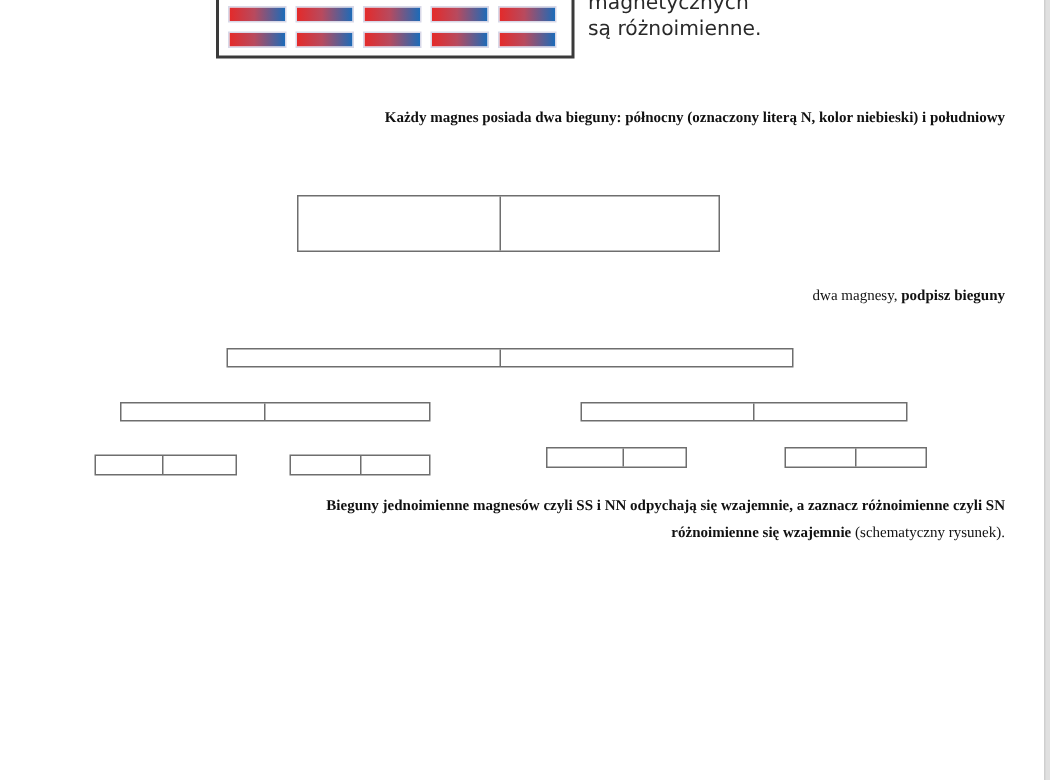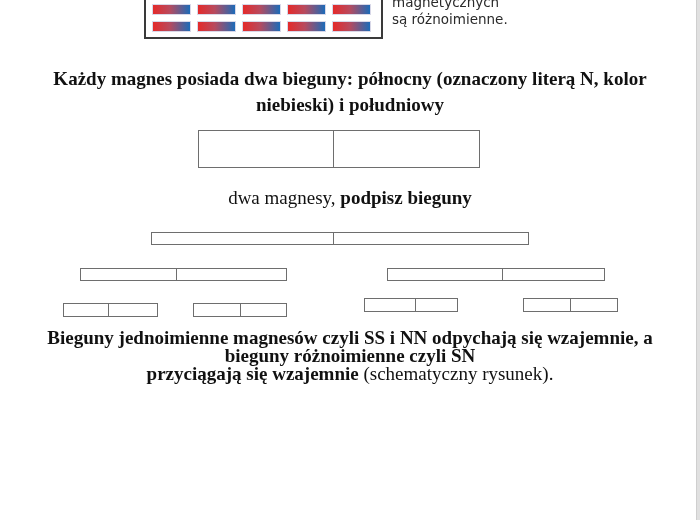--- a/index.html
+++ b/index.html
@@ -4,21 +4,21 @@
   <style>
     html, body { margin: 0; padding: 0; }
     body {
       width: 700px; height: 520px; background: #ffffff; position: relative; overflow: hidden;
       font-family: "Liberation Serif", "DejaVu Serif", serif; color: #111;
     }
     .page-edge { position: absolute; top: 0; right: 0; width: 3px; height: 520px; background: #e0e0e0; border-left: 1px solid #cfcfcf; }
     .figure-frame { position: absolute; left: 144px; top: -4px; width: 235px; height: 39px; border: 2px solid #3a3a3a; background: #fff; }
     .magnet { position: absolute; width: 39px; height: 11px; background: linear-gradient(to right, #e42a2a 0%, #b84a5e 45%, #1c6bb8 100%); border: 1px solid #d8d8e8; box-sizing: border-box; }
     .fig-caption { position: absolute; left: 392px; top: -6px; font-family: "DejaVu Sans", "Liberation Sans", sans-serif; font-size: 13.5px; line-height: 17px; color: #2a2a2a; }
-    .para { position: absolute; left: 30px; width: 640px; text-align: center; font-size: 19px; }
+    .para { position: absolute; left: 30px; width: 640px; text-align: right; font-size: 10px; }
     .bold { font-weight: bold; }
     .u { }
     .box { position: absolute; border: 1.5px solid #6e6e6e; box-sizing: border-box; background: #fff; }
     .box .divider { position: absolute; top: 0; bottom: 0; width: 0; border-left: 1.5px solid #6e6e6e; }
   </style>
 </head>
 <body>
 
 <div class="page-edge"></div>
 
@@ -69,15 +69,15 @@
   <div class="divider" style="left:46px;"></div>
 </div>
 <div class="box" style="left:364px; top:298px; width:94px; height:14px;">
   <div class="divider" style="left:50px;"></div>
 </div>
 <div class="box" style="left:523px; top:298px; width:95px; height:14px;">
   <div class="divider" style="left:46px;"></div>
 </div>
 
 <div class="para" style="top:329px; line-height:18px;">
-  <div class="bold">Bieguny jednoimienne magnesów czyli SS i NN odpychają się wzajemnie, a bieguny różnoimienne czyli SN</div>
-  <div><span class="bold">przyciągają się wzajemnie </span><span class="u">(schematyczny rysunek).</span></div>
+  <div class="bold">Bieguny jednoimienne magnesów czyli SS i NN odpychają się wzajemnie, a zaznacz różnoimienne czyli SN</div>
+  <div><span class="bold">różnoimienne się wzajemnie </span><span class="u">(schematyczny rysunek).</span></div>
 </div>
 
 </body></html>

